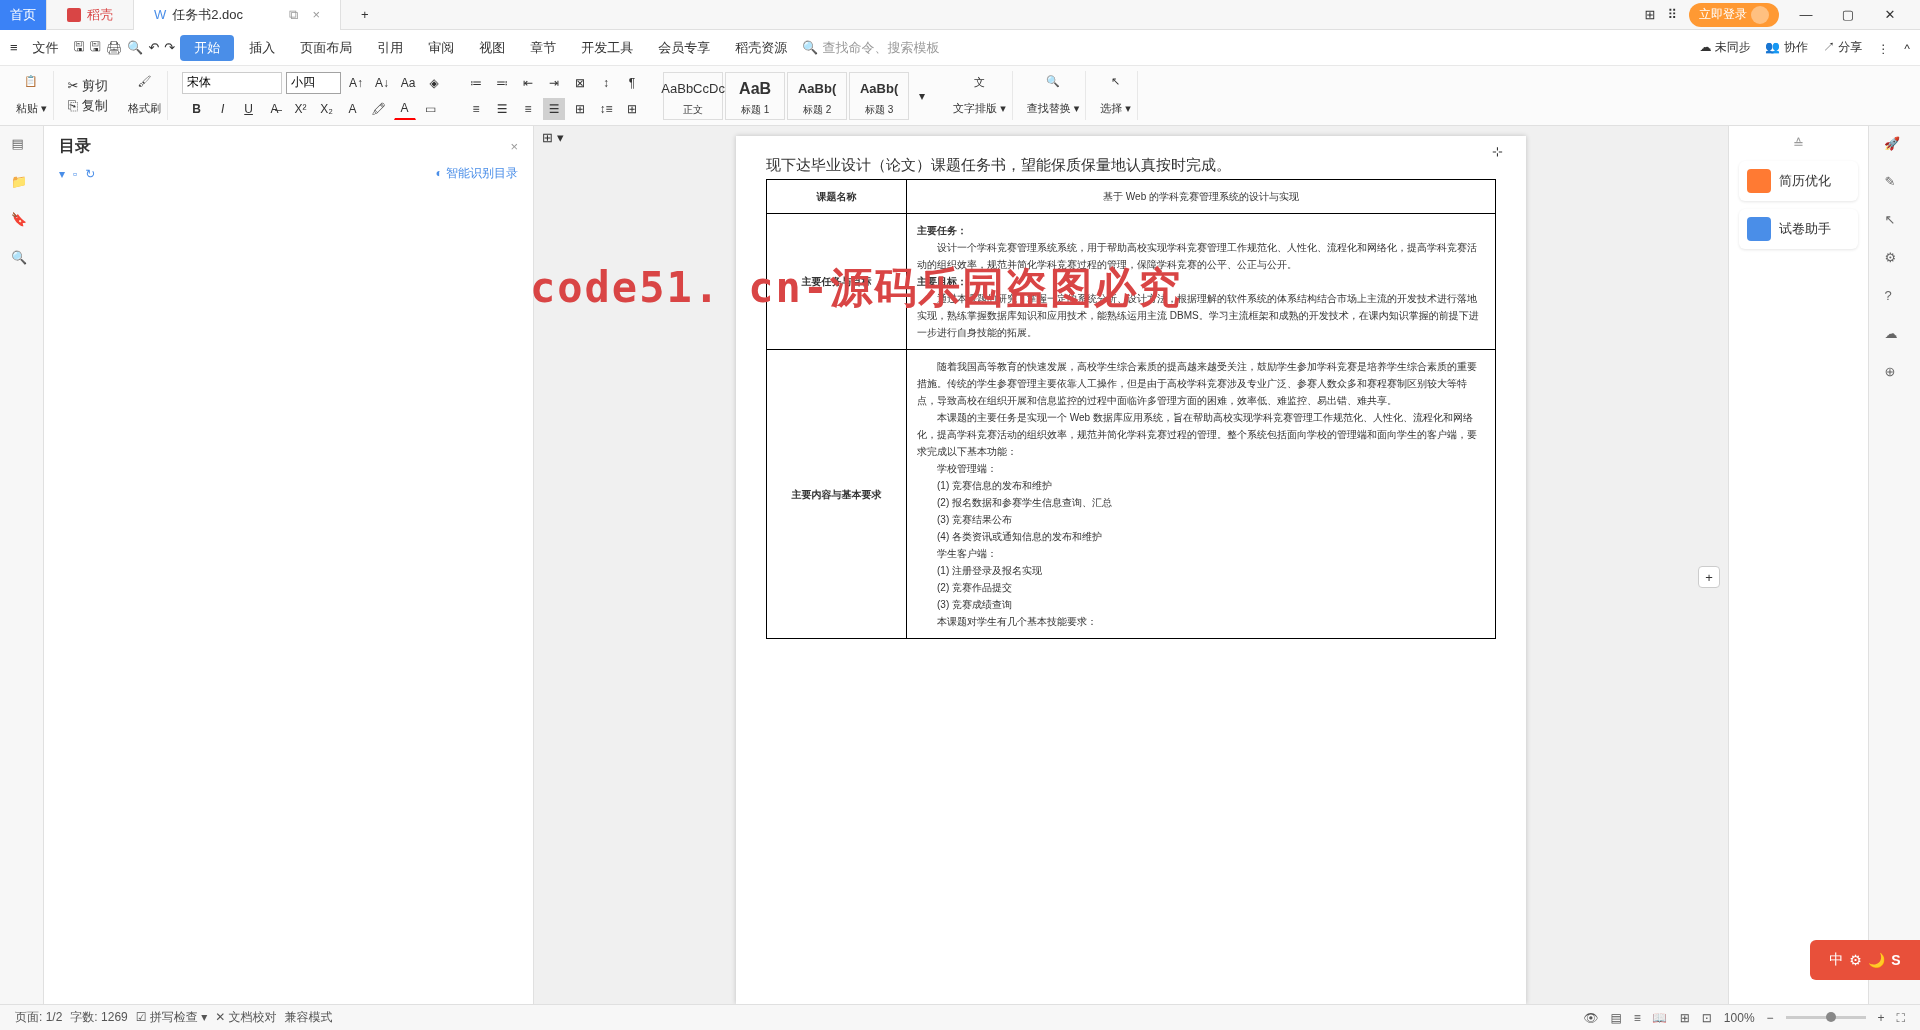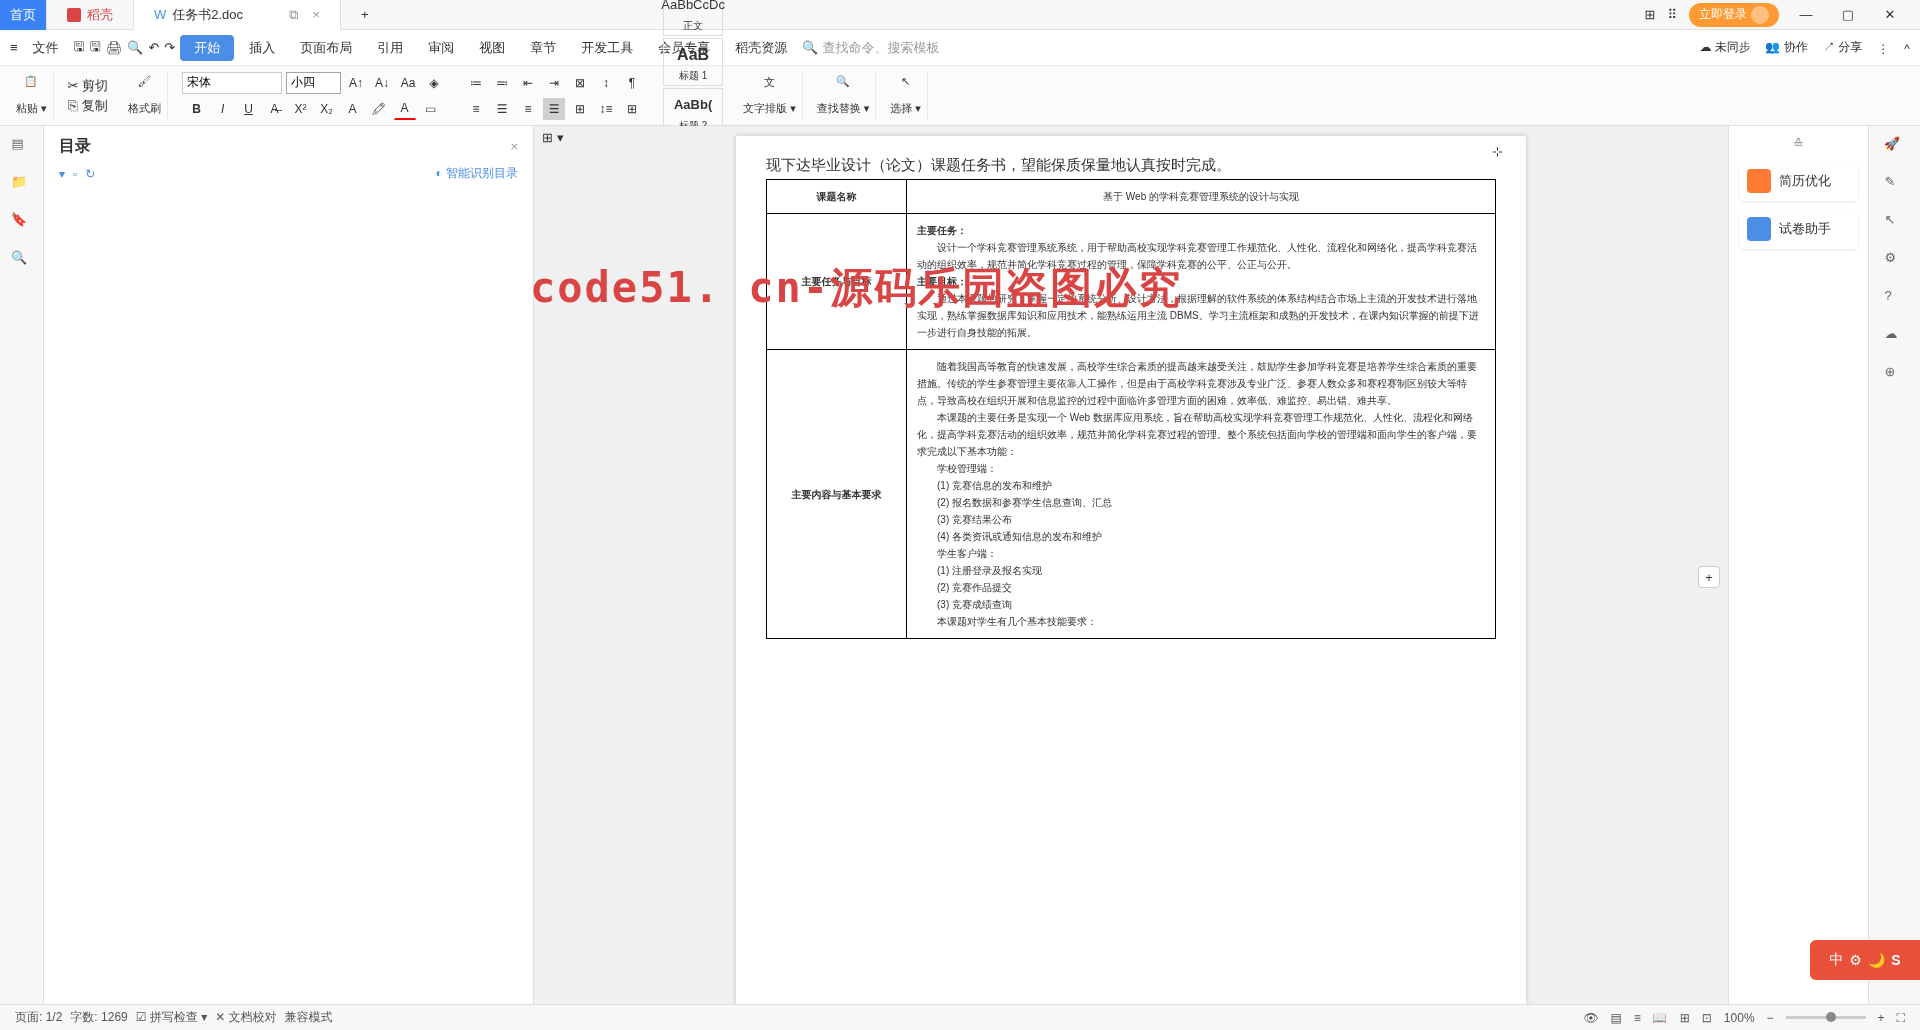--- a/index.html
+++ b/index.html
@@ -173,21 +173,21 @@
     <div class="rib-row">
       <span class="mini-btn">≡</span>
       <span class="mini-btn">☰</span>
       <span class="mini-btn">≡</span>
       <span class="mini-btn" style="background:#d0d0d0">☰</span>
       <span class="mini-btn">⊞</span>
       <span class="mini-btn">↕≡</span>
       <span class="mini-btn">⊞</span>
     </div>
   </div>
-  <div class="rib-group noborder" style="flex-direction:column;gap:2px">
+  <div class="rib-group noborder" style="flex-direction:row;gap:2px">
     <div class="style-box">
         <div class="style-prev">AaBbCcDc</div>
         <div>正文</div>
       </div>
     <div class="style-box">
         <div class="style-prev" style="font-weight:bold;font-size:16px">AaB</div>
         <div>标题 1</div>
       </div>
     <div class="style-box">
         <div class="style-prev" style="font-weight:bold">AaBb(</div>

